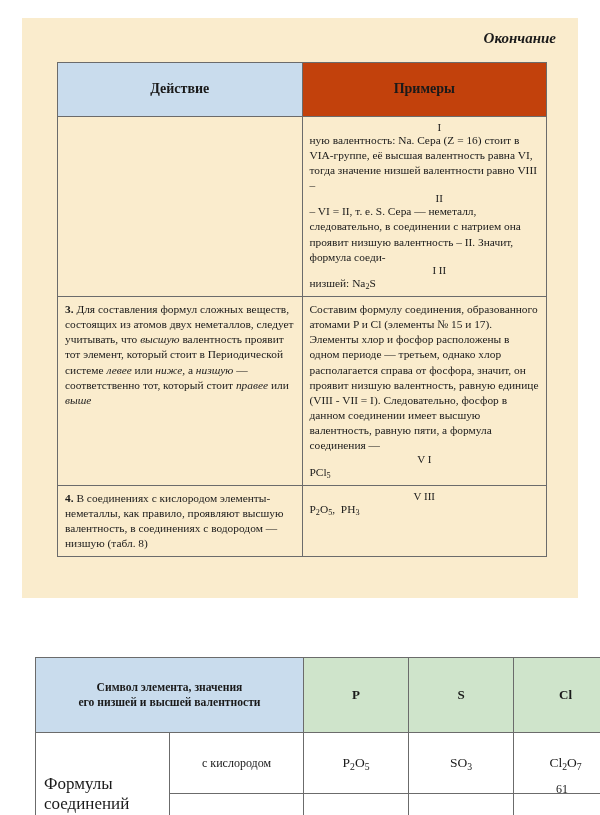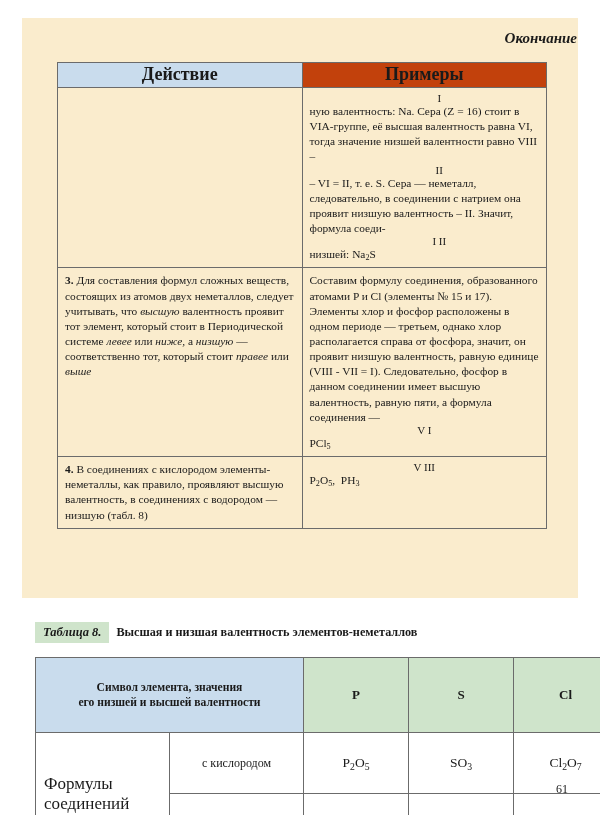--- a/index.html
+++ b/index.html
@@ -24,21 +24,21 @@
   .beige-panel {
     position: absolute;
     left: 22px;
     top: 18px;
     width: 556px;
     height: 580px;
     background: #faeccd;
   }
   .cont-label {
     position: absolute;
-    right: 23px;
+    right: 44px;
     top: 30px;
     font-style: italic;
     font-size: 15px;
     font-weight: bold;
     color: #1a1a1a;
   }
   table.main {
     position: absolute;
     left: 57px;
     top: 62px;
@@ -49,22 +49,22 @@
   table.main td, table.main th {
     border: 1px solid #6b6b6b;
     vertical-align: top;
     padding: 5px 7px;
     font-size: 11.4px;
     line-height: 1.33;
   }
   table.main th {
     text-align: center;
     font-weight: bold;
-    font-size: 18px;
-    padding: 0 4px;
+    font-size: 14px;
+    padding: 17px 4px;
   }
   th.h-action { background: #c9dced; }
   th.h-example { background: #c2410c; }
   td.col-action { background: #faeccd; width: 243px; }
   td.col-example { background: #faeccd; width: 245px; }
   .just { text-align: justify; text-justify: inter-word; }
   i { font-style: italic; }
   .val-line {
     display: block;
     text-align: center;
@@ -195,23 +195,20 @@
         <span>В соединениях с кислородом элементы-неметаллы, как правило, проявляют высшую валентность, в соединениях с водородом — низшую (табл. 8)</span></span>
       </td>
       <td class="col-example">
         <span class="val-left">V          III</span>
         <span><span>P</span><sub>2</sub><span>O</span><sub>5</sub><span>,</span>&nbsp;&nbsp;<span>PH</span><sub>3</sub></span>
       </td>
     </tr>
   </tbody>
     </table>
 
-  <div class="t8-caption-wrap">
-    <span class="t8-badge">Таблица 8.</span><span class="t8-title">Высшая и низшая валентность элементов-неметаллов</span>
-  </div>
 
   <table class="t8">
     <tbody>
         <tr>
       <th colspan="2" style="width:255px">
         <span>Символ элемента, значения</span><br>
         <span>его низшей и высшей валентности</span>
       </th>
       <th class="el-head" style="width:92px">P</th>
       <th class="el-head" style="width:92px">S</th>

